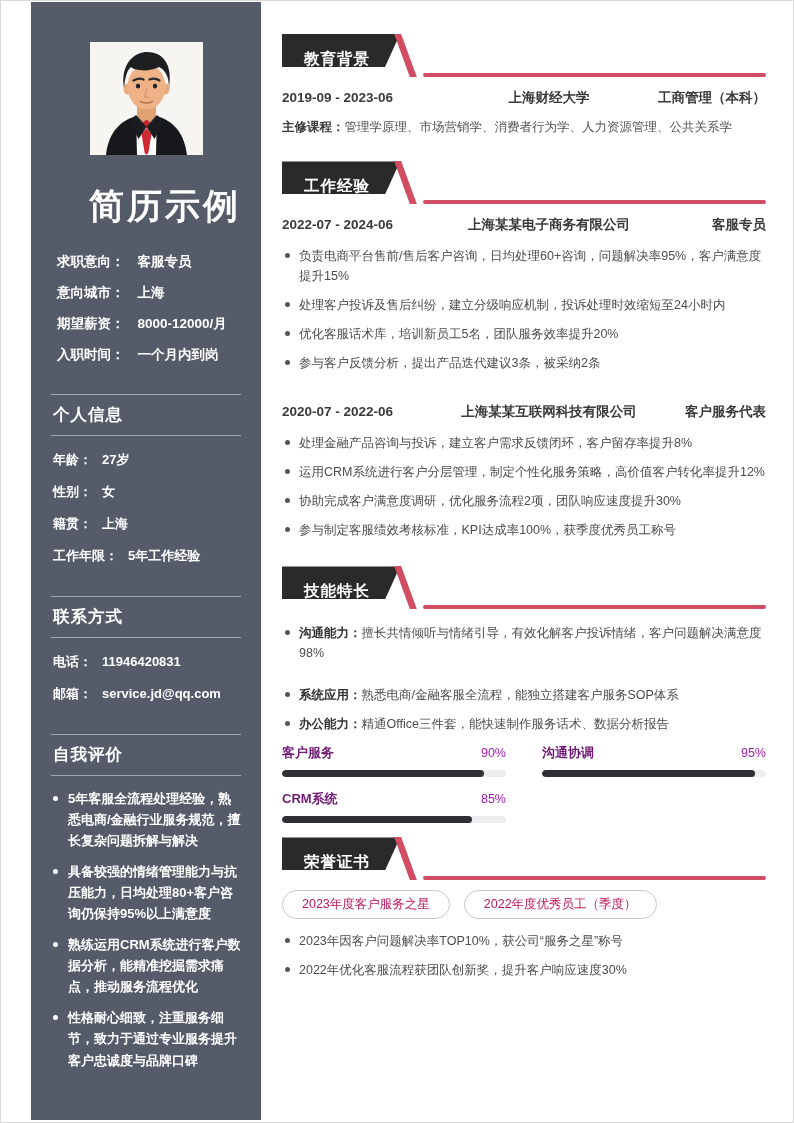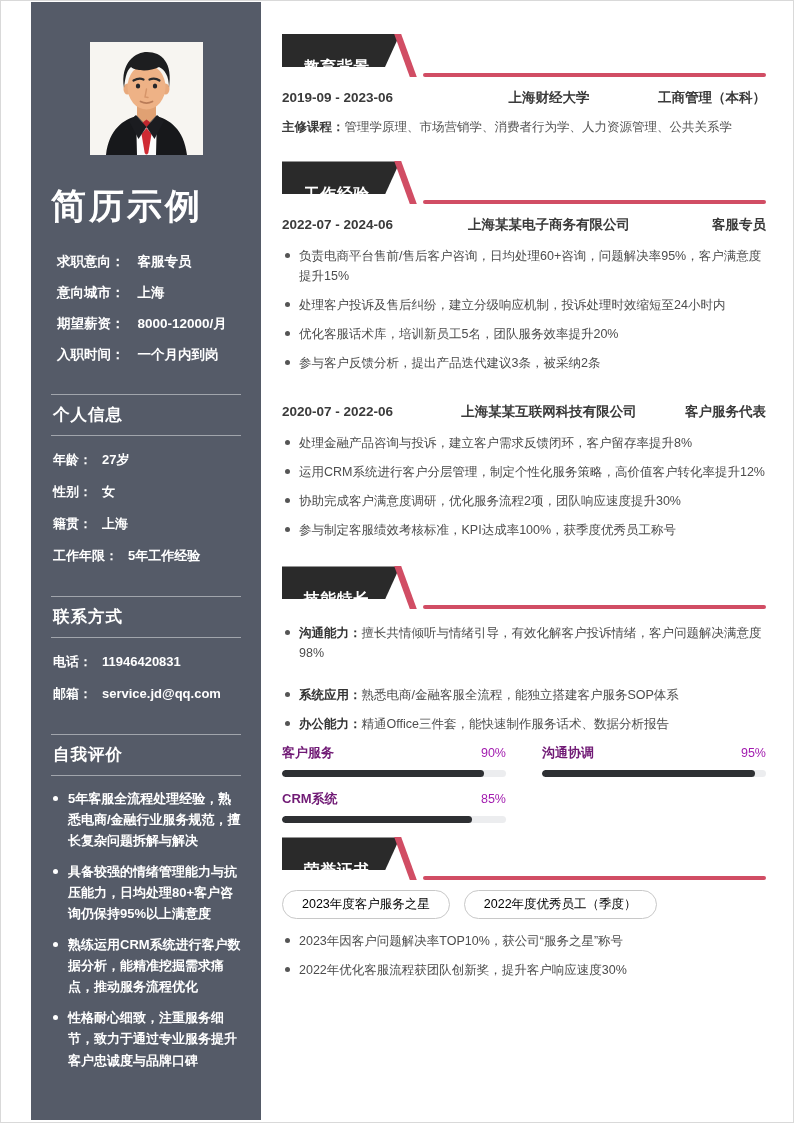--- a/index.html
+++ b/index.html
@@ -13,21 +13,21 @@
   }
 
   
   .sidebar {
     position:absolute; left:30px; top:1px; width:230px; height:1118px;
     background:#555b68; color:#fff; padding:0 20px;
   }
   .photo-wrap { width:113px; height:113px; margin:40px auto 0; }
   .photo-wrap svg { display:block; width:113px; height:113px; }
   .name {
-    margin-top:28px; text-align:left;
+    margin-top:28px; text-align:right;
     font-size:35px; font-weight:700; letter-spacing:3px; color:#fff;
   }
   .intent { margin-top:16px; padding-left:6px; }
   .intent-row { display:flex; gap:13px; font-size:13.5px; font-weight:700; line-height:31px; }
   .sb-title {
     margin-top:24px; padding:9px 0 9px 2px;
     border-top:1px solid rgba(255,255,255,.45);
     border-bottom:1px solid rgba(255,255,255,.45);
     font-size:16.5px; font-weight:700; letter-spacing:1px;
   }
@@ -45,21 +45,21 @@
     width:5px; height:5px; border-radius:50%; background:#fff;
   }
 
   
   .main { position:absolute; left:281px; top:0; width:484px; }
 
   .sec-head { position:relative; height:44px; }
   .badge {
     position:absolute; left:0; top:0; height:33px; line-height:33px;
     background:#2a2a2a; color:#fff; font-size:15.5px; font-weight:700;
-    letter-spacing:1px; padding:16px 30px 0 22px;
+    letter-spacing:1px; padding:8px 30px 0 22px;
     clip-path:polygon(0 0,100% 0,calc(100% - 15px) 100%,0 100%);
   }
   .stripe {
     position:absolute; left:120px; top:0; width:7px; height:43px;
     background:#d14d64; transform:skewX(20deg);
   }
   .rule {
     position:absolute; left:141px; right:0; top:39px; height:4px;
     background:#d14d64; border-radius:2px;
   }
@@ -99,21 +99,21 @@
   }
   .bar-head { display:flex; justify-content:space-between; align-items:baseline; }
   .bar-head .bname { font-size:13px; font-weight:700; color:#701a75; }
   .bar-head .bpct { font-size:12.5px; color:#a21caf; }
   .track { margin-top:8px; height:7px; background:#ecedef; border-radius:4px; overflow:hidden; }
   .fill { height:100%; background:#2e3033; border-radius:4px; }
 
   .pills { margin-top:9px; display:flex; gap:14px; }
   .pill {
     border:1px solid #c8c8c8; border-radius:16px; padding:5px 19px;
-    font-size:12.5px; color:#000000; background:#fff;
+    font-size:12.5px; color:#be185d; background:#fff;
   }
   .honor-list { margin-top:15px; }
 </style>
 </head>
 <body>
 
 <aside class="sidebar">
   <div class="photo-wrap">
     <svg viewBox="0 0 113 113">
       <rect width="113" height="113" fill="#f7f5f1"></rect>

